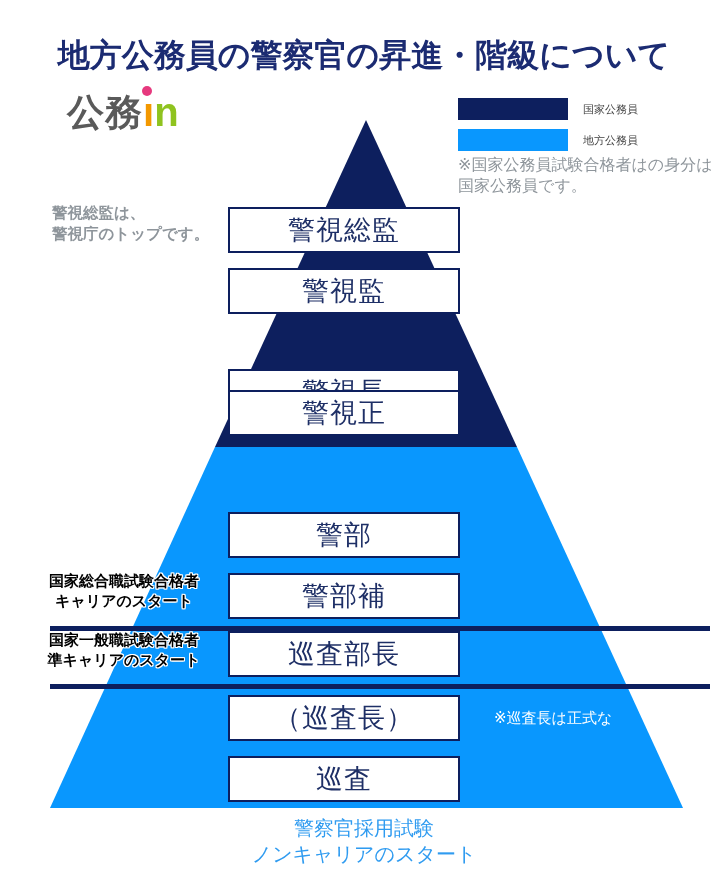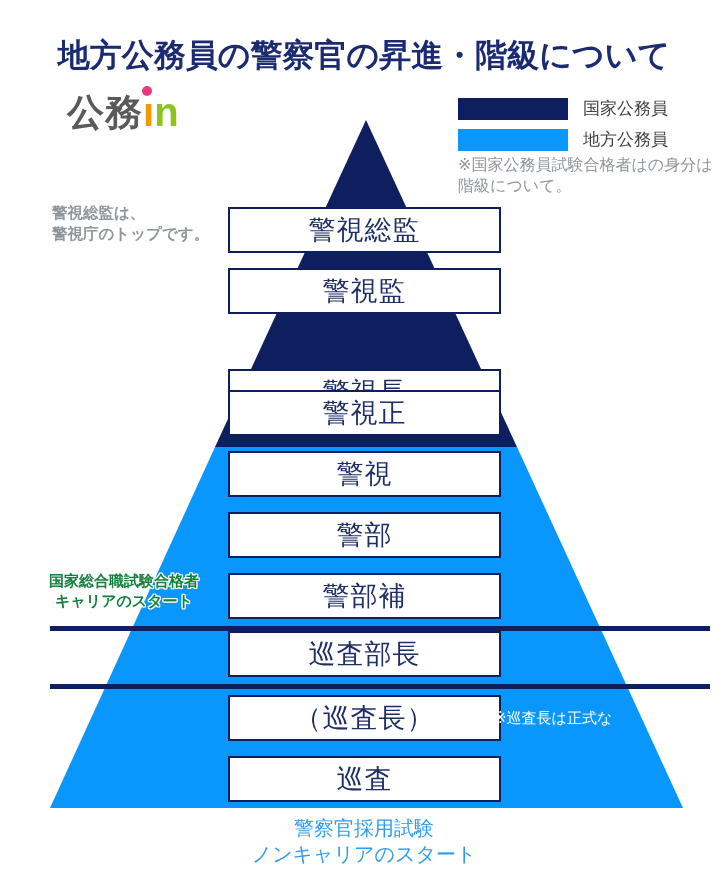--- a/index.html
+++ b/index.html
@@ -28,46 +28,46 @@
   .logo-n{color:#8fc31f;}
   .logo-dot{
     position:absolute;width:10px;height:10px;border-radius:50%;
     background:#e6397e;top:-2px;right:27px;
   }
 
   
   .legend{position:absolute;top:98px;left:458px;}
   .legend-row{display:flex;align-items:center;margin-bottom:9px;}
   .legend-swatch{width:110px;height:22px;margin-right:15px;flex:0 0 auto;}
-  .legend-label{font-size:17px;color:#3f3f3f;line-height:22px;}
+  .legend-label{font-size:11px;color:#3f3f3f;line-height:22px;}
   .legend-note{
     position:absolute;top:155px;left:458px;
     font-size:16px;color:var(--gray-text);line-height:1.3;
   }
 
   .topleft-note{
     position:absolute;top:202px;left:52px;
     font-size:15.5px;color:var(--gray-text);line-height:1.38;font-weight:bold;
   }
 
   .pyramid-svg{position:absolute;top:0;left:0;z-index:1;}
   .fill-navy{fill:var(--navy);}
   .fill-blue{fill:var(--blue);}
 
   .rank-boxes{position:absolute;top:0;left:0;width:100%;height:100%;z-index:2;pointer-events:none;}
   .rank-box{
-    position:absolute;left:228px;width:273px;height:46px;
+    position:absolute;left:228px;width:232px;height:46px;
     background:#fff;border:2px solid var(--navy);
     color:var(--box-text);font-size:27px;text-align:center;line-height:42px;
     letter-spacing:1px;
   }
 
   .career-note{
     position:absolute;left:28px;width:192px;z-index:3;
-    text-align:center;font-size:15px;font-weight:bold;color:#15803d;line-height:1.33;
+    text-align:center;font-size:15px;font-weight:bold;color:#000000;line-height:1.33;
     text-shadow:-1px -1px 0 #fff,1px -1px 0 #fff,-1px 1px 0 #fff,1px 1px 0 #fff,
                  0 -1px 0 #fff,0 1px 0 #fff,-1px 0 0 #fff,1px 0 0 #fff;
   }
   .career-note.career{top:571px;}
   .career-note.semi-career{top:630px;}
 
   .junsacho-note{
     position:absolute;left:494px;top:707px;z-index:3;
     font-size:15px;color:#fff;line-height:1.42;
   }
@@ -96,53 +96,56 @@
         <div class="legend-label">国家公務員</div>
       </div>
       <div class="legend-row">
         <div class="legend-swatch" style="background: rgb(9, 151, 254);"></div>
         <div class="legend-label">地方公務員</div>
       </div>
     </div>
 
   <div class="legend-note">
     <div>※国家公務員試験合格者はの身分は</div>
-    <div>階級について。</div>
+    <div>国家公務員です。</div>
   </div>
 
   <div class="topleft-note">
     <div>警視総監は、</div>
     <div>警視庁のトップです。</div>
   </div>
 
   <svg class="pyramid-svg" width="728" height="880" viewBox="0 0 728 880">
     <polygon class="fill-navy" points="366,120 517,447 215,447"></polygon>
     <polygon class="fill-blue" points="215,447 517,447 683,808 50,808"></polygon>
     <rect class="fill-navy" x="50" y="626" width="660" height="5"></rect>
     <rect class="fill-navy" x="50" y="684" width="660" height="5"></rect>
   </svg>
 
   <div class="rank-boxes">
       <div class="rank-box" style="top: 207px;">警視総監</div>
       <div class="rank-box" style="top: 268px;">警視監</div>
       <div class="rank-box" style="top: 329px; margin-top: 40px;">警視長</div>
       <div class="rank-box" style="top: 390px;">警視正</div>
-      <div class="rank-box" style="top: 451px;">警視</div>
       <div class="rank-box" style="top: 512px;">警部</div>
       <div class="rank-box" style="top: 573px;">警部補</div>
       <div class="rank-box" style="top: 618px; margin-top: 13px;">巡査部長</div>
       <div class="rank-box" style="top: 756px;">巡査</div>
       <div class="rank-box" style="top: 695px;">（巡査長）</div>
     </div>
 
   <div class="career-note career">
     <div>国家総合職試験合格者</div>
     <div>キャリアのスタート</div>
   </div>
 
+  <div class="career-note semi-career">
+    <div>国家一般職試験合格者</div>
+    <div>準キャリアのスタート</div>
+  </div>
 
   <div class="junsacho-note">
     <div>※巡査長は正式な</div>
   </div>
 
   <div class="bottom-caption">
     <div>警察官採用試験</div>
     <div>ノンキャリアのスタート</div>
   </div>
 

